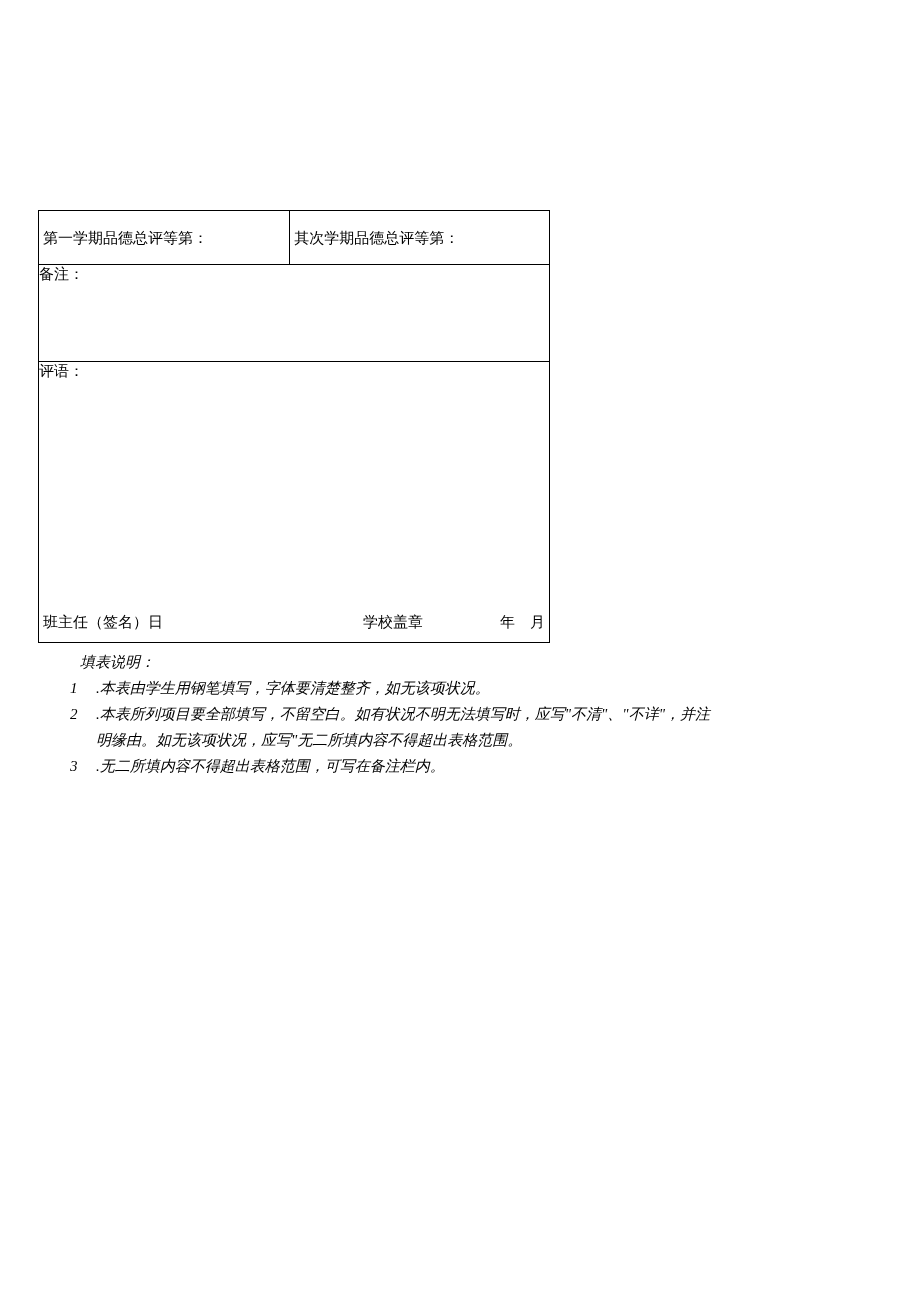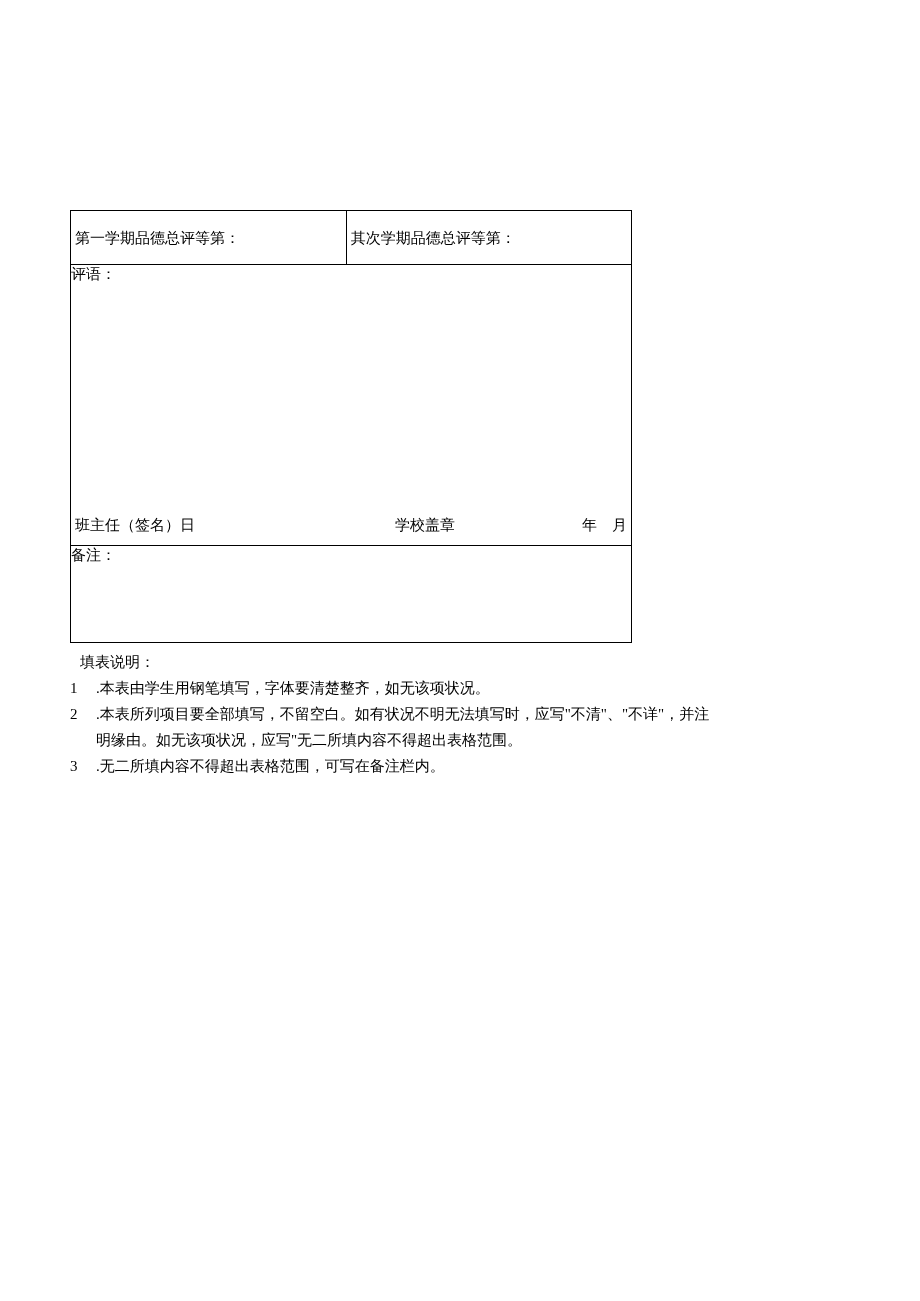--- a/index.html
+++ b/index.html
@@ -11,22 +11,22 @@
       font-family: "SimSun", "宋体", serif;
       font-size: 15px;
       background: #ffffff;
       width: 920px;
       margin: 0 auto;
       padding: 210px 0 0 0;
       color: #000;
     }
     .form-table {
       border-collapse: collapse;
-      width: 562px;
-      margin-left: 70px;
+      width: 512px;
+      margin-left: 38px;
     }
     .form-table td {
       border: 1px solid #000;
       vertical-align: top;
       padding: 0;
     }
     .top-row td {
       height: 54px;
       padding: 18px 4px 0 4px;
     }
@@ -64,20 +64,21 @@
     }
     .note-cell {
       height: 97px;
       padding: 8px 4px 0 4px;
     }
     .instructions {
       margin-left: 70px;
       margin-top: 6px;
       width: 650px;
       line-height: 26px;
+      font-style: italic;
     }
     .instructions .heading {
       margin-left: 10px;
     }
     .instructions .item {
       display: flex;
     }
     .instructions .num {
       width: 26px;
       flex-shrink: 0;
@@ -93,33 +94,33 @@
   <tbody>
       <tr class="top-row">
     <td class="left-col">
       <span>第一学期品德总评等第：</span>
     </td>
     <td class="right-col">
       <span>其次学期品德总评等第：</span>
     </td>
   </tr>
   <tr>
+    <td colspan="2" class="note-cell">
+      <span>备注：</span>
+    </td>
+  </tr>
+  <tr>
     <td colspan="2" class="comment-cell">
       <span>评语：</span>
       <div class="signature-line">
         <span class="sig-left">班主任（签名）日</span>
         <span class="sig-mid">学校盖章</span>
         <span class="sig-year">年</span>
         <span class="sig-month">月</span>
       </div>
-    </td>
-  </tr>
-  <tr>
-    <td colspan="2" class="note-cell">
-      <span>备注：</span>
     </td>
   </tr>
 </tbody>
   </table>
 
 <div class="instructions">
   <div class="heading">填表说明：</div>
   <div class="item">
     <span class="num">1</span>
     <span class="body">.本表由学生用钢笔填写，字体要清楚整齐，如无该项状况。</span>

